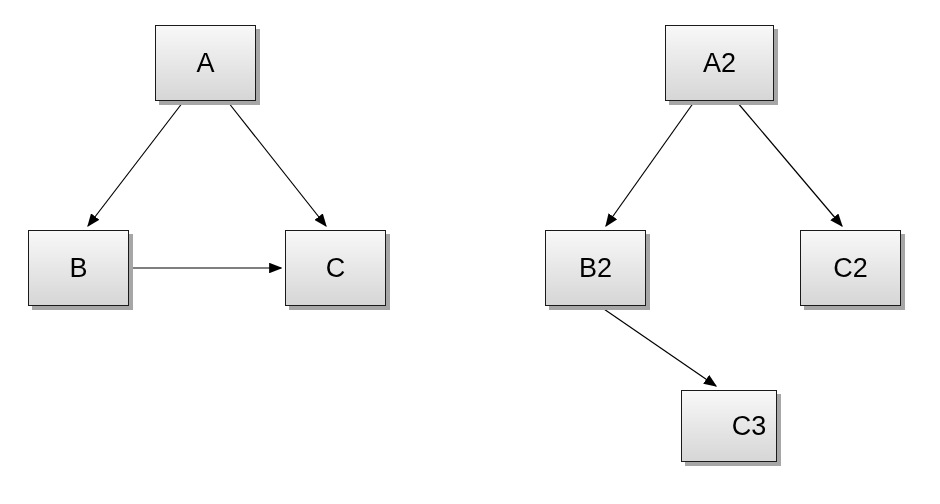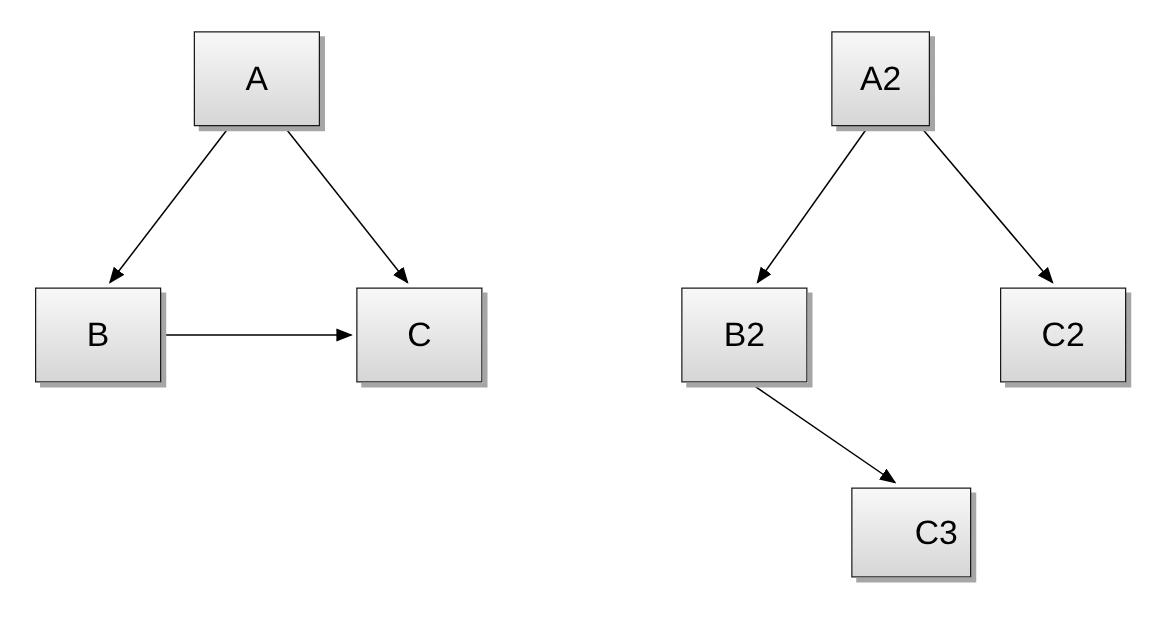--- a/index.html
+++ b/index.html
@@ -39,21 +39,21 @@
     border:1px solid var(--node-border);
     box-shadow:4px 4px 0 var(--node-shadow);
     color:var(--label);
     font-size:27px;
     line-height:1;
     user-select:none;
   }
   .node-A  {left:155px; top:25px;  width:101px; height:76px;}
   .node-B  {left:28px;  top:230px; width:101px; height:76px;}
   .node-C  {left:285px; top:230px; width:101px; height:76px;}
-  .node-A2 {left:665px; top:25px;  width:79px; height:76px;}
+  .node-A2 {left:665px; top:25px;  width:109px; height:76px;}
   .node-B2 {left:545px; top:230px; width:101px; height:76px;}
   .node-C2 {left:800px; top:230px; width:101px; height:76px;}
   .node-C3 {left:681px; top:390px; width:96px;  height:72px;padding-left:40px;}
 </style>
 </head>
 <body>
 
 <div class="canvas">
 
   <svg class="edges" viewBox="0 0 940 504" xmlns="http://www.w3.org/2000/svg" aria-hidden="true">

